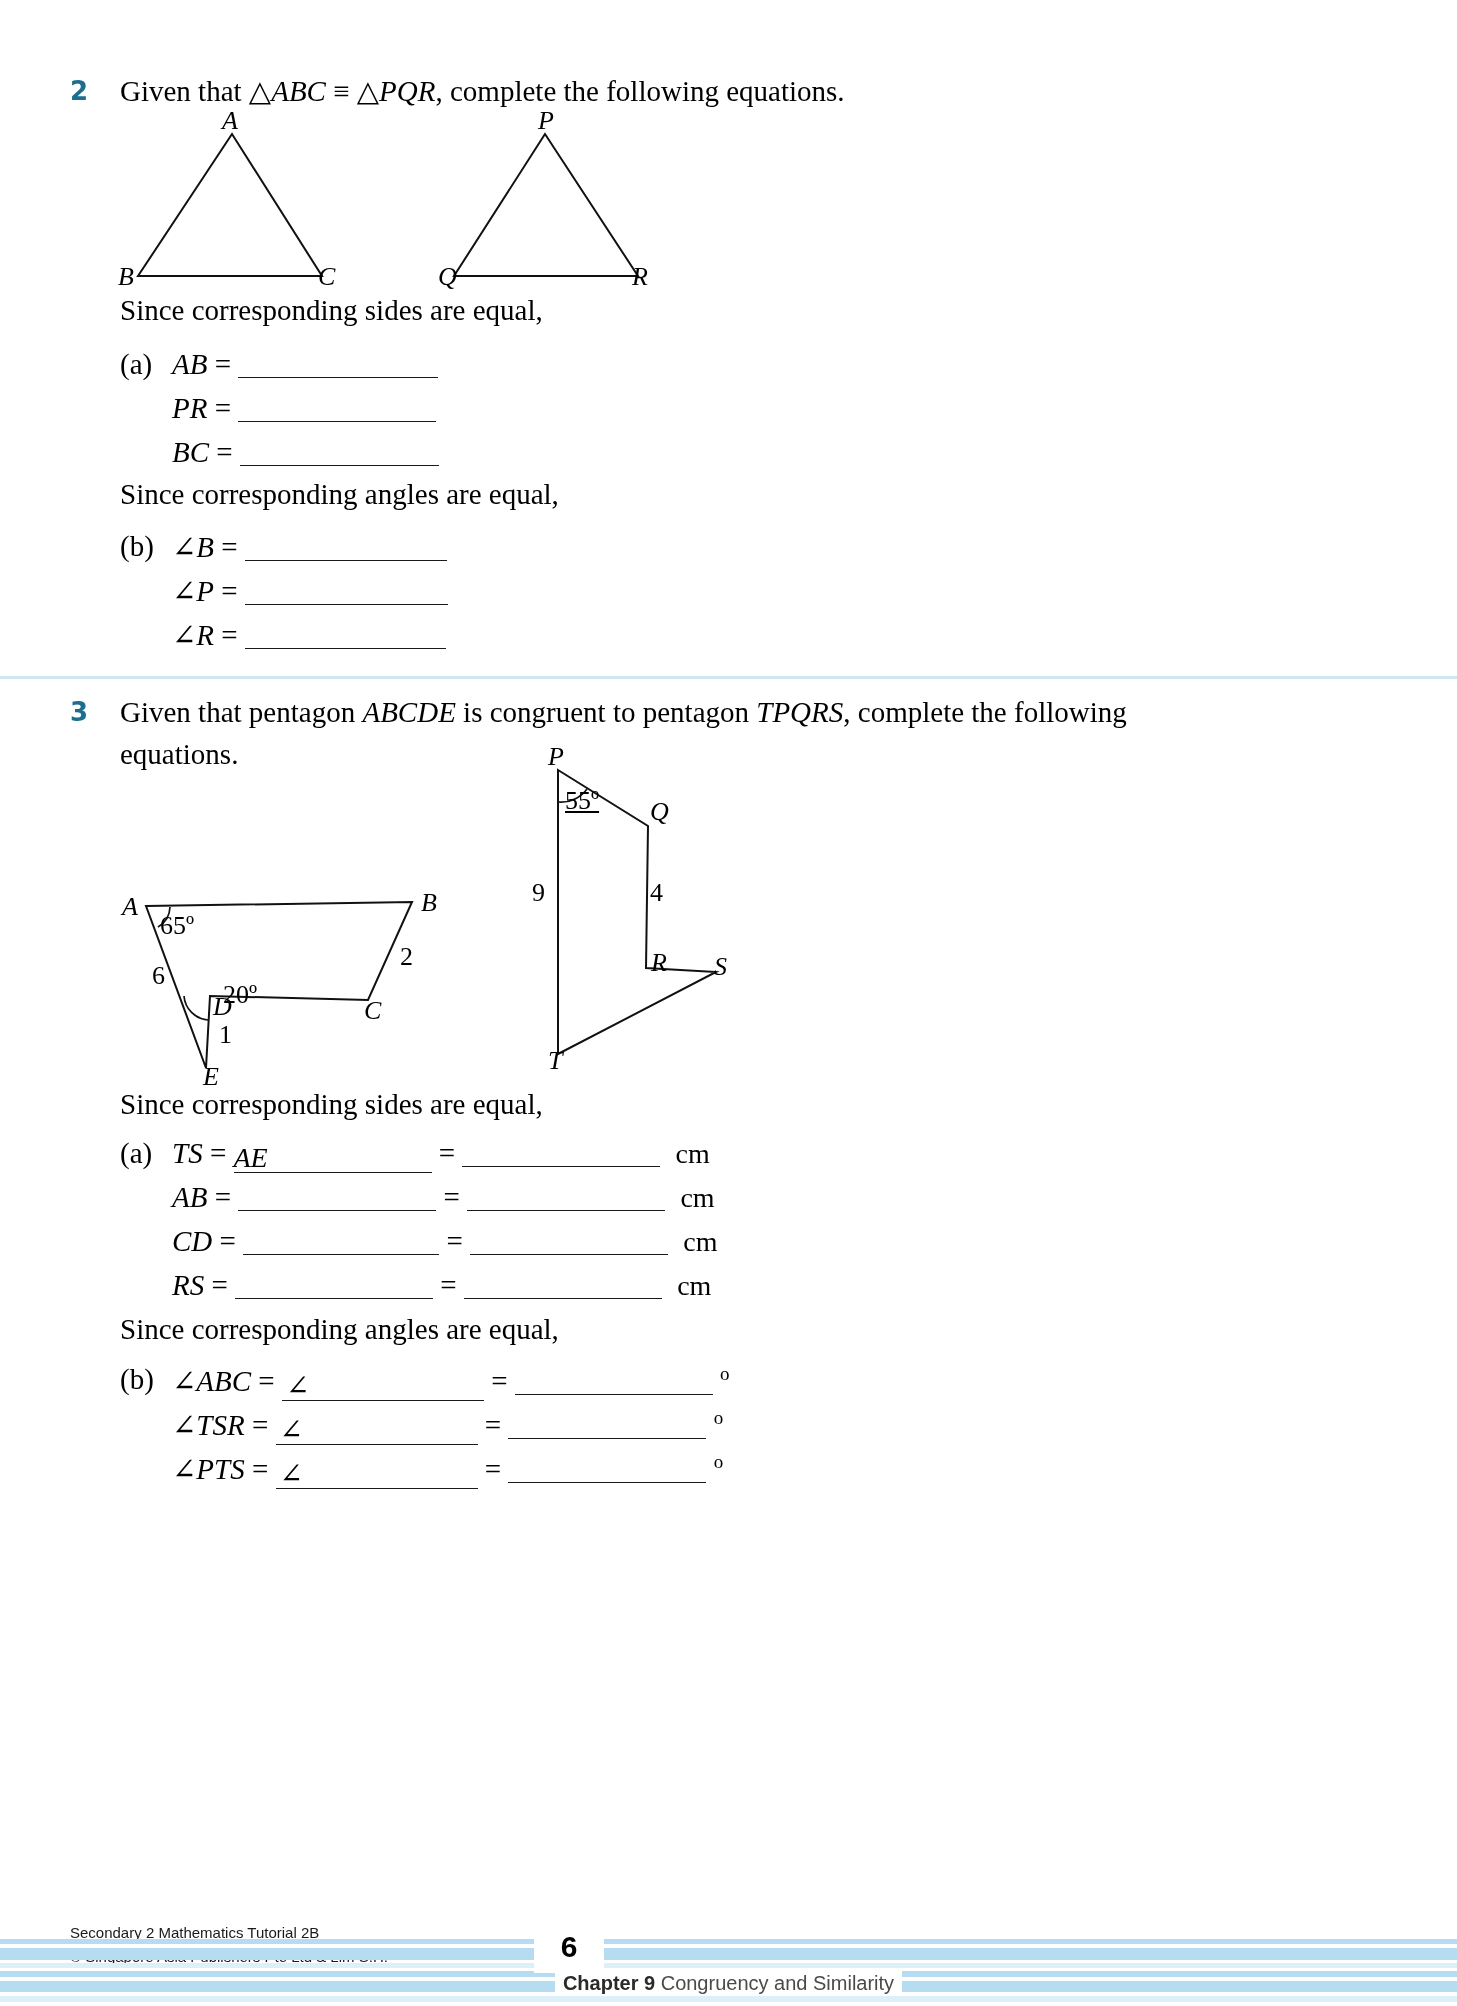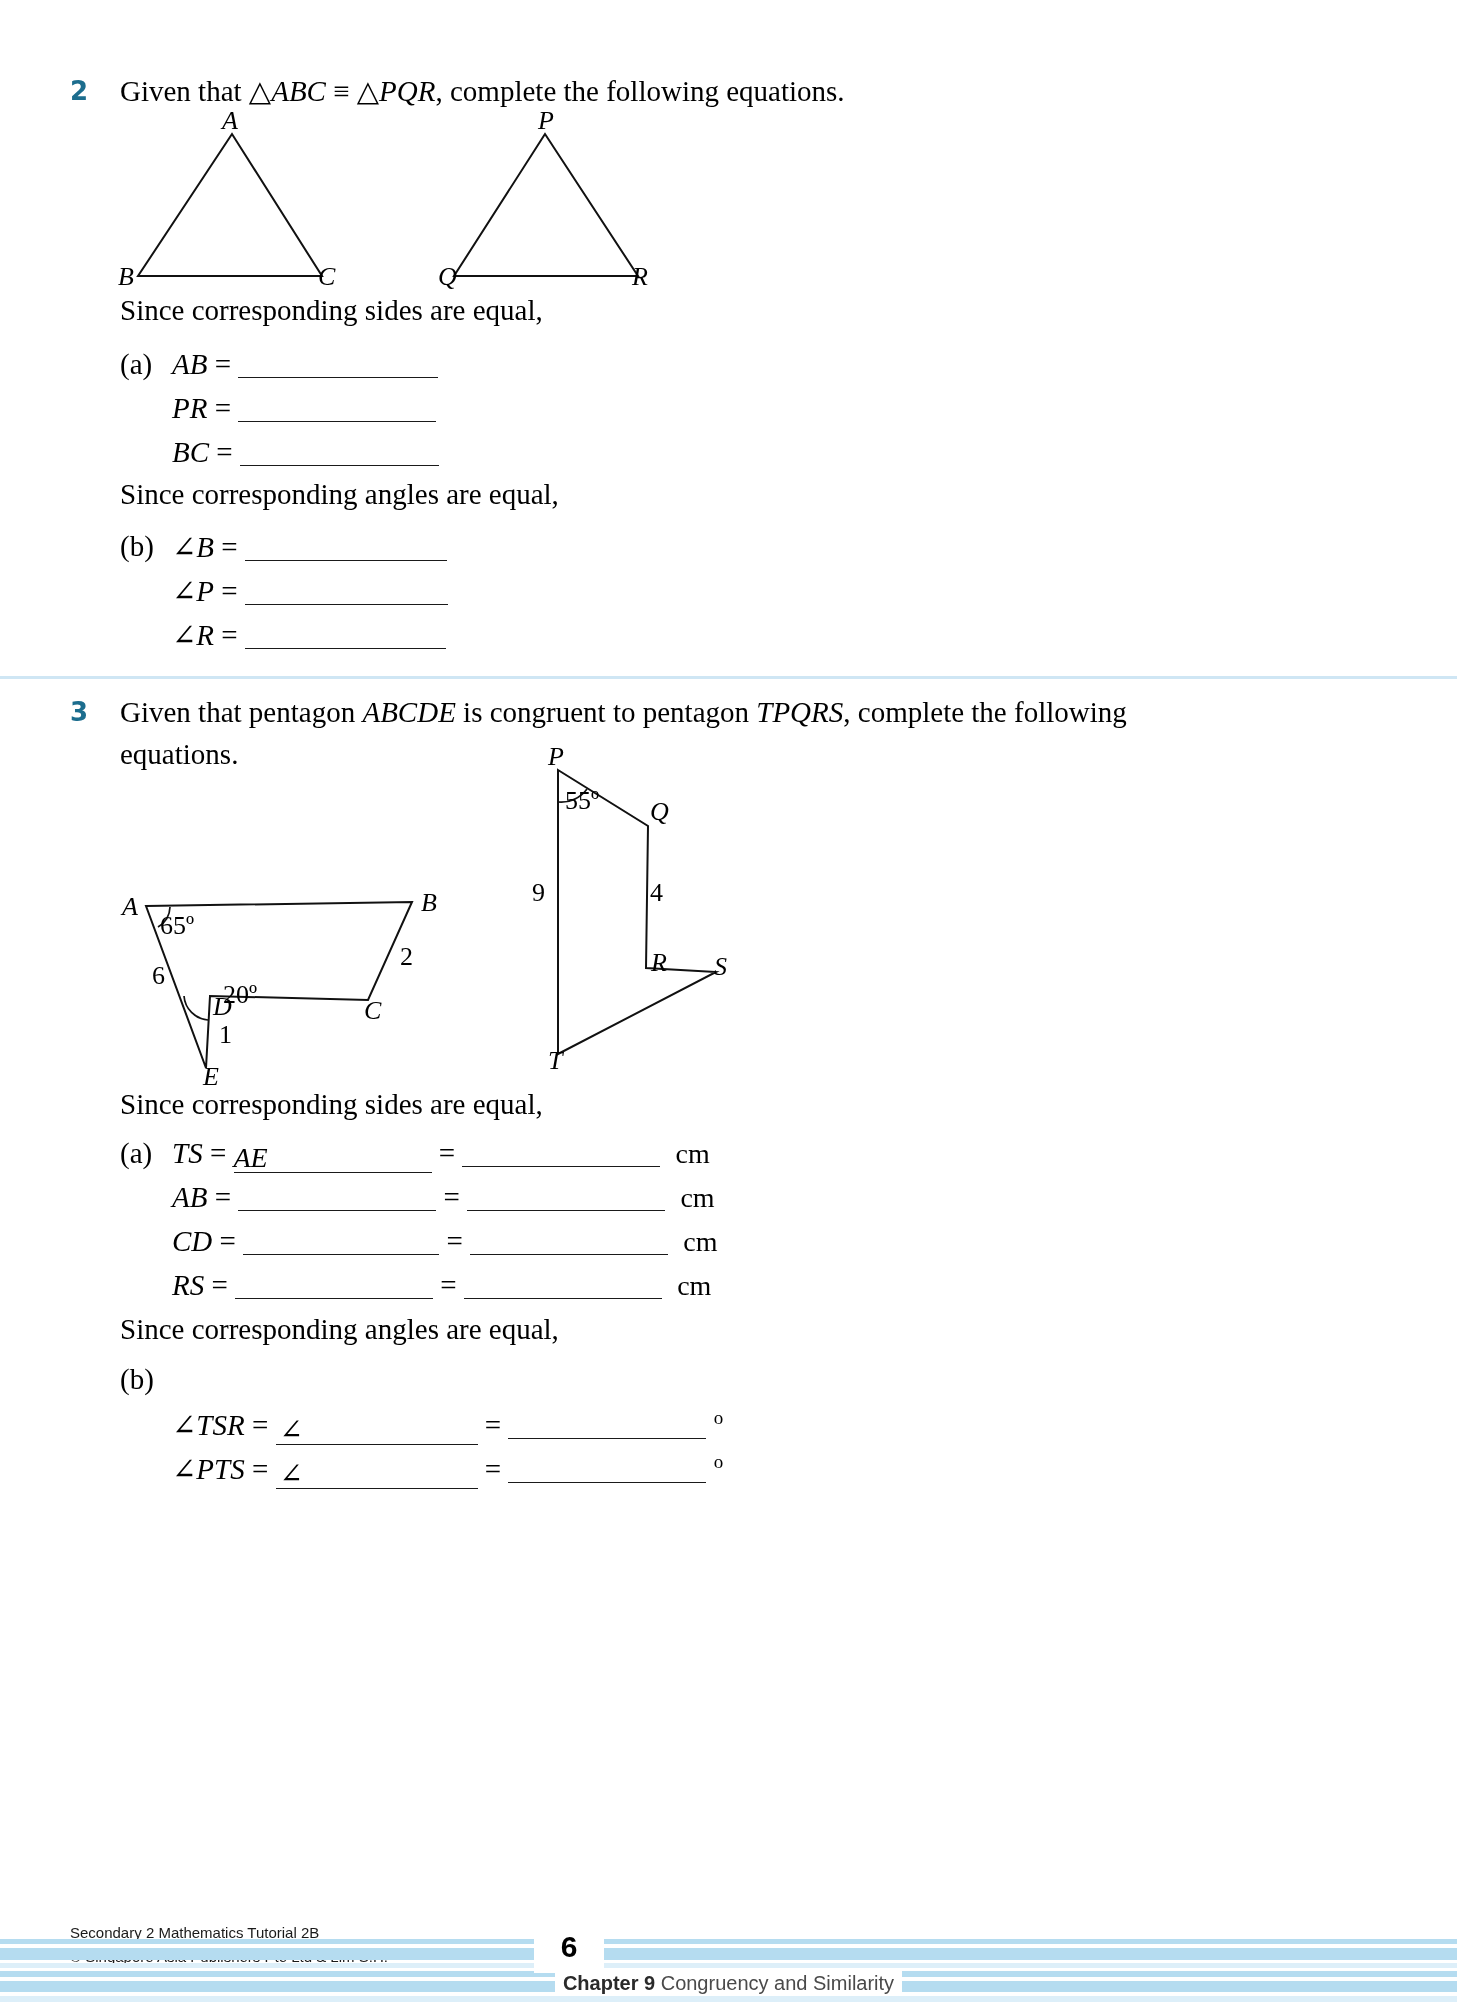--- a/index.html
+++ b/index.html
@@ -238,21 +238,21 @@
     <polygon points="10,8 100,64 98,206 168,210 10,292" fill="none" stroke="#111" stroke-width="2"></polygon>
 
     <path d="M 10,40 A 32 32 0 0 0 39,27" fill="none" stroke="#111" stroke-width="1.7"></path>
   </svg>
   <div class="fig-label" style="left:548px; top:742px;">P</div>
   <div class="fig-label" style="left:650px; top:797px;">Q</div>
   <div class="fig-label" style="left:651px; top:948px;">R</div>
   <div class="fig-label" style="left:714px; top:952px;">S</div>
   <div class="fig-label" style="left:548px; top:1046px;">T</div>
 
-  <div class="fig-val" style="left:565px; top:786px;">55º</div>
+  <div class="fig-val" style="left:565px; top:786px;text-decoration:underline;">55º</div>
   <div class="fig-val" style="left:532px; top:878px;">9</div>
   <div class="fig-val" style="left:650px; top:878px;">4</div>
 
   <div class="stem" style="left:120px; top:1088px;">Since corresponding sides are equal,</div>
 
   <div class="label-sub" style="left:120px; top:1137px;">(a)</div>
 
   <div class="eqrow" style="left:172px; top:1137px;">
     <span class="it">TS</span>
     <span>=</span>
@@ -286,20 +286,28 @@
     <span class="blank" style="width:198px;"></span>
     <span>=</span>
     <span class="blank" style="width:198px;"></span>
     <span class="unit">cm</span>
   </div>
 
   <div class="stem" style="left:120px; top:1313px;">Since  corresponding angles are equal,</div>
 
   <div class="label-sub" style="left:120px; top:1363px;">(b)</div>
 
+  <div class="eqrow" style="left:172px; top:1363px;">
+    <span class="it">∠ABC</span>
+    <span>=</span>
+    <span class="blank-filled" style="width:198px; text-align:left; padding-left:4px;">∠</span>
+    <span>=</span>
+    <span class="blank" style="width:198px;"></span>
+    <span class="sup-deg">o</span>
+  </div>
 
   <div class="eqrow" style="left:172px; top:1407px;">
     <span class="it">∠TSR</span>
     <span>=</span>
     <span class="blank-filled" style="width:198px; text-align:left; padding-left:4px;">∠</span>
     <span>=</span>
     <span class="blank" style="width:198px;"></span>
     <span class="sup-deg">o</span>
   </div>
 

